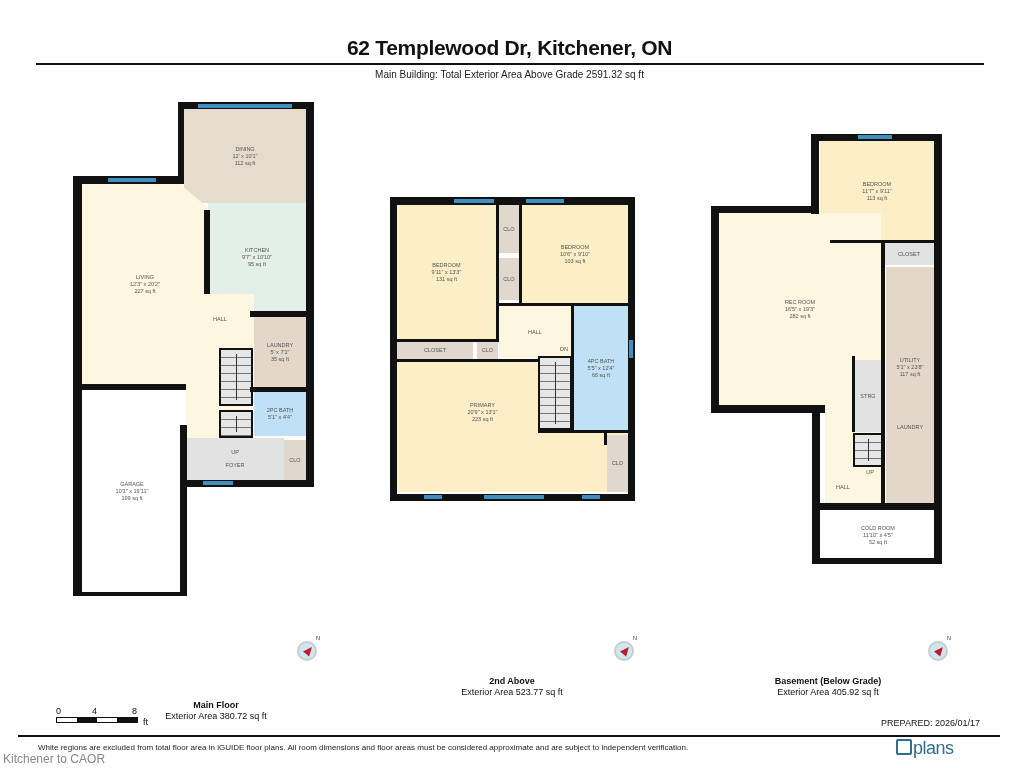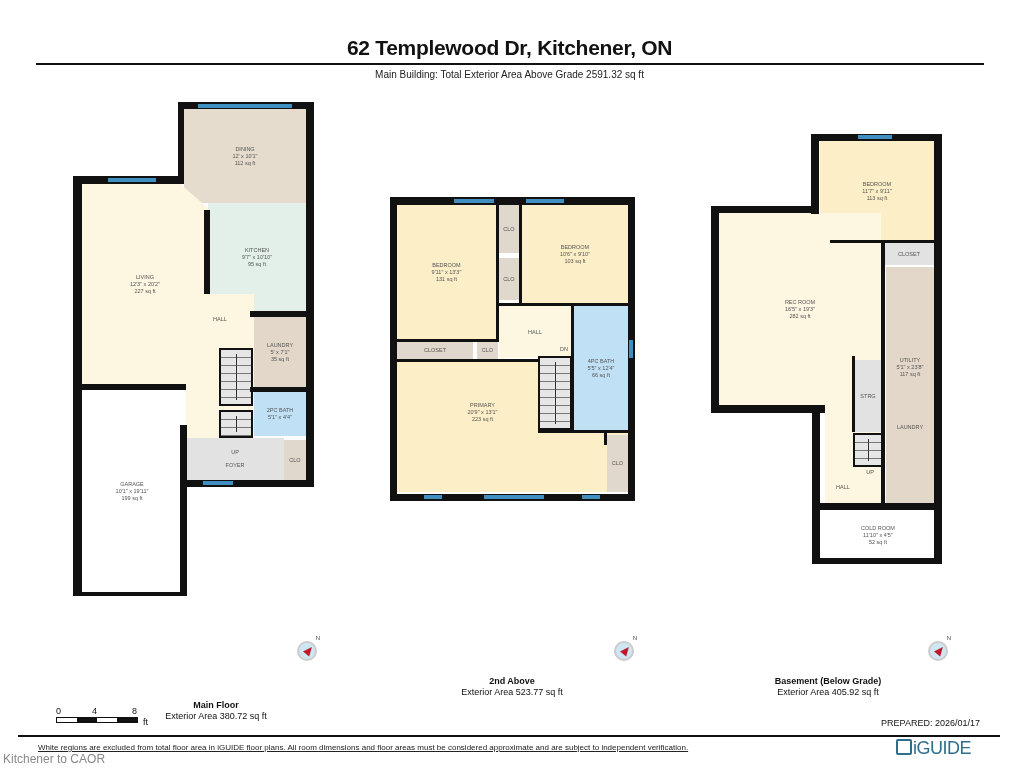--- a/index.html
+++ b/index.html
@@ -28,21 +28,21 @@
   .compass{position:absolute;width:20px;height:20px;border-radius:50%;border:2px solid #ccc;background:#cfe6f3;box-sizing:border-box;}
   .compass::before{content:"";position:absolute;left:6px;top:3px;width:0;height:0;border-left:4px solid transparent;border-right:4px solid transparent;border-bottom:9px solid #c0182c;transform:rotate(40deg);}
   .compass .n{position:absolute;right:-5px;top:-8px;font-size:6px;color:#444;}
   .scale{position:absolute;left:56px;top:706px;}
   .scale .nums{position:relative;height:11px;font-size:9px;width:100px;}
   .scale .nums span{position:absolute;top:0;}
   .scale .bar{display:flex;border:1px solid #111;width:80px;height:4px;}
   .scale .bar div{flex:1;}
   .scale .unit{position:absolute;left:87px;top:11px;font-size:9px;}
   .prepared{position:absolute;right:39px;top:718px;font-size:9px;}
-  .disclaimer{position:absolute;left:38px;top:743px;font-size:8px;color:#222;text-decoration:underline;}
+  .disclaimer{position:absolute;left:38px;top:743px;font-size:8px;color:#222;}
   .logo{position:absolute;left:896px;top:738px;font-size:18px;color:#2e6f8e;letter-spacing:-0.5px;}
   .logo .box{display:inline-block;width:12px;height:12px;border:2px solid #2e6f8e;border-radius:2px;vertical-align:-1px;margin-right:1px;}
   .license{position:absolute;left:3px;top:752px;font-size:12px;color:#888;}
 </style>
 </head>
 <body>
 
 <div class="title">62 Templewood Dr, Kitchener, ON</div>
 <div class="rule" style="top:63px;"></div>
 <div class="subtitle">Main Building: Total Exterior Area Above Grade 2591.32 sq ft</div>
@@ -254,14 +254,14 @@
       <div style="background:#111"></div>
       <div style="background:#fff"></div>
       <div style="background:#111"></div>
     </div>
   <span class="unit">ft</span>
 </div>
 
 <div class="prepared">PREPARED: 2026/01/17</div>
 <div class="rule" style="top:735px;left:18px;width:982px;"></div>
 <div class="disclaimer">White regions are excluded from total floor area in iGUIDE floor plans. All room dimensions and floor areas must be considered approximate and are subject to independent verification.</div>
-<div class="logo"><span class="box"></span><span>iGUIDE</span></div>
+<div class="logo"><span class="box"></span><span>plans</span></div>
 <div class="license">Kitchener to CAOR</div>
 
 </body></html>

